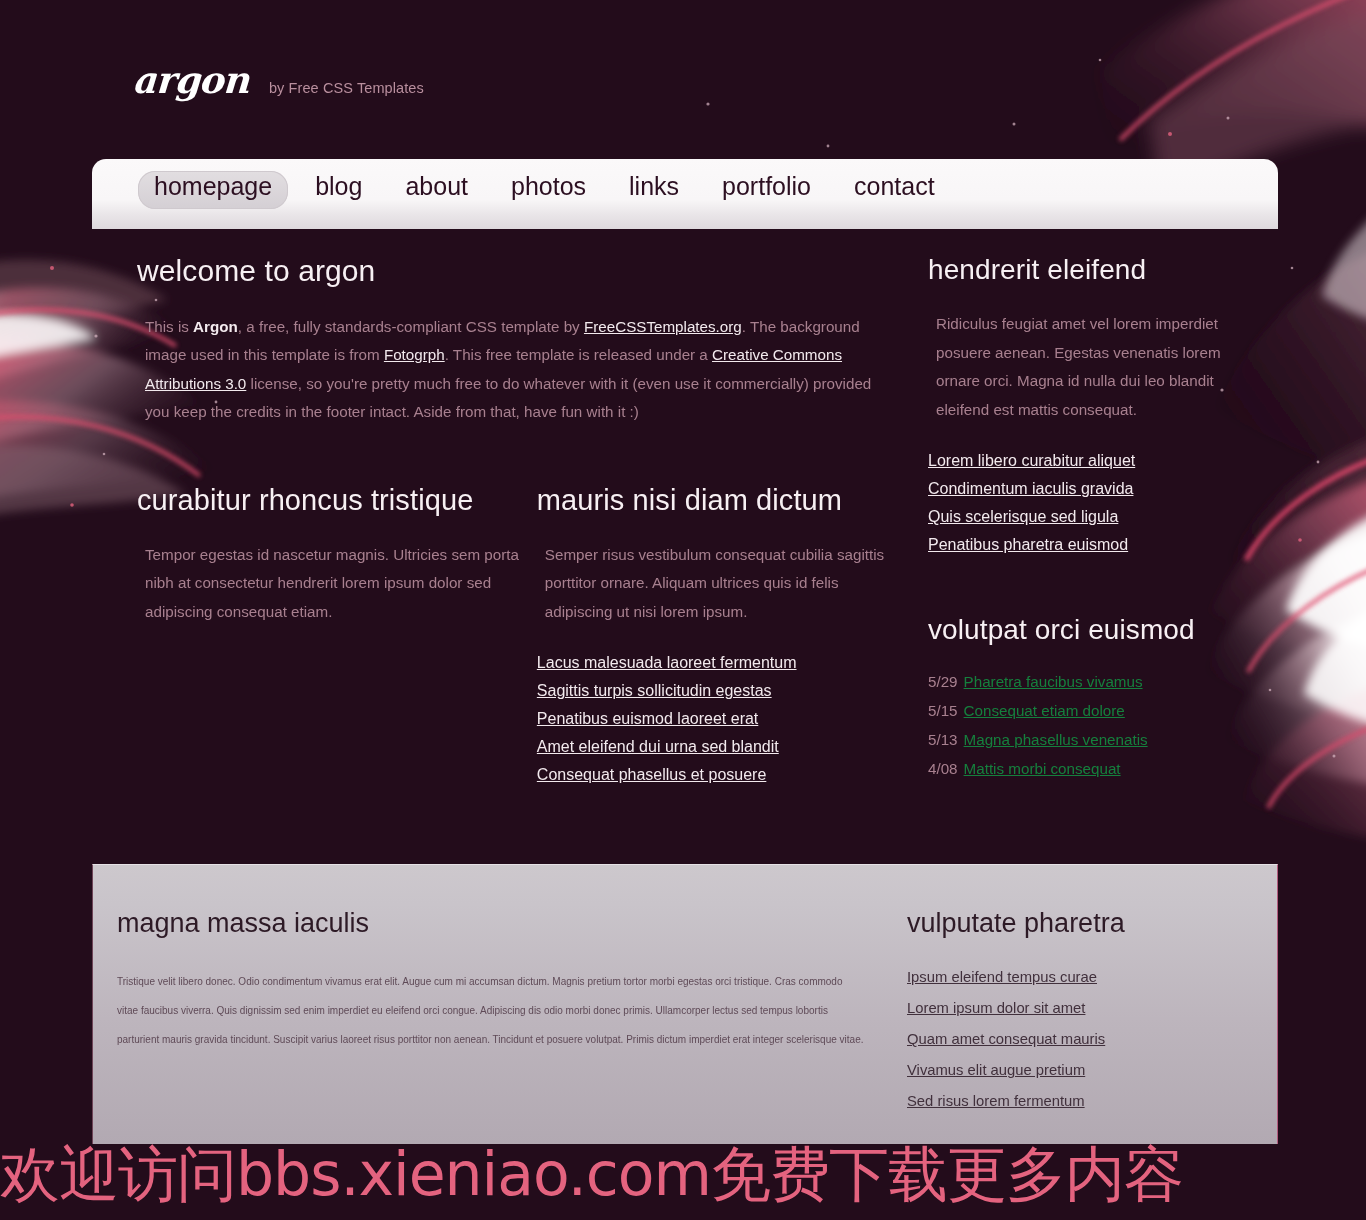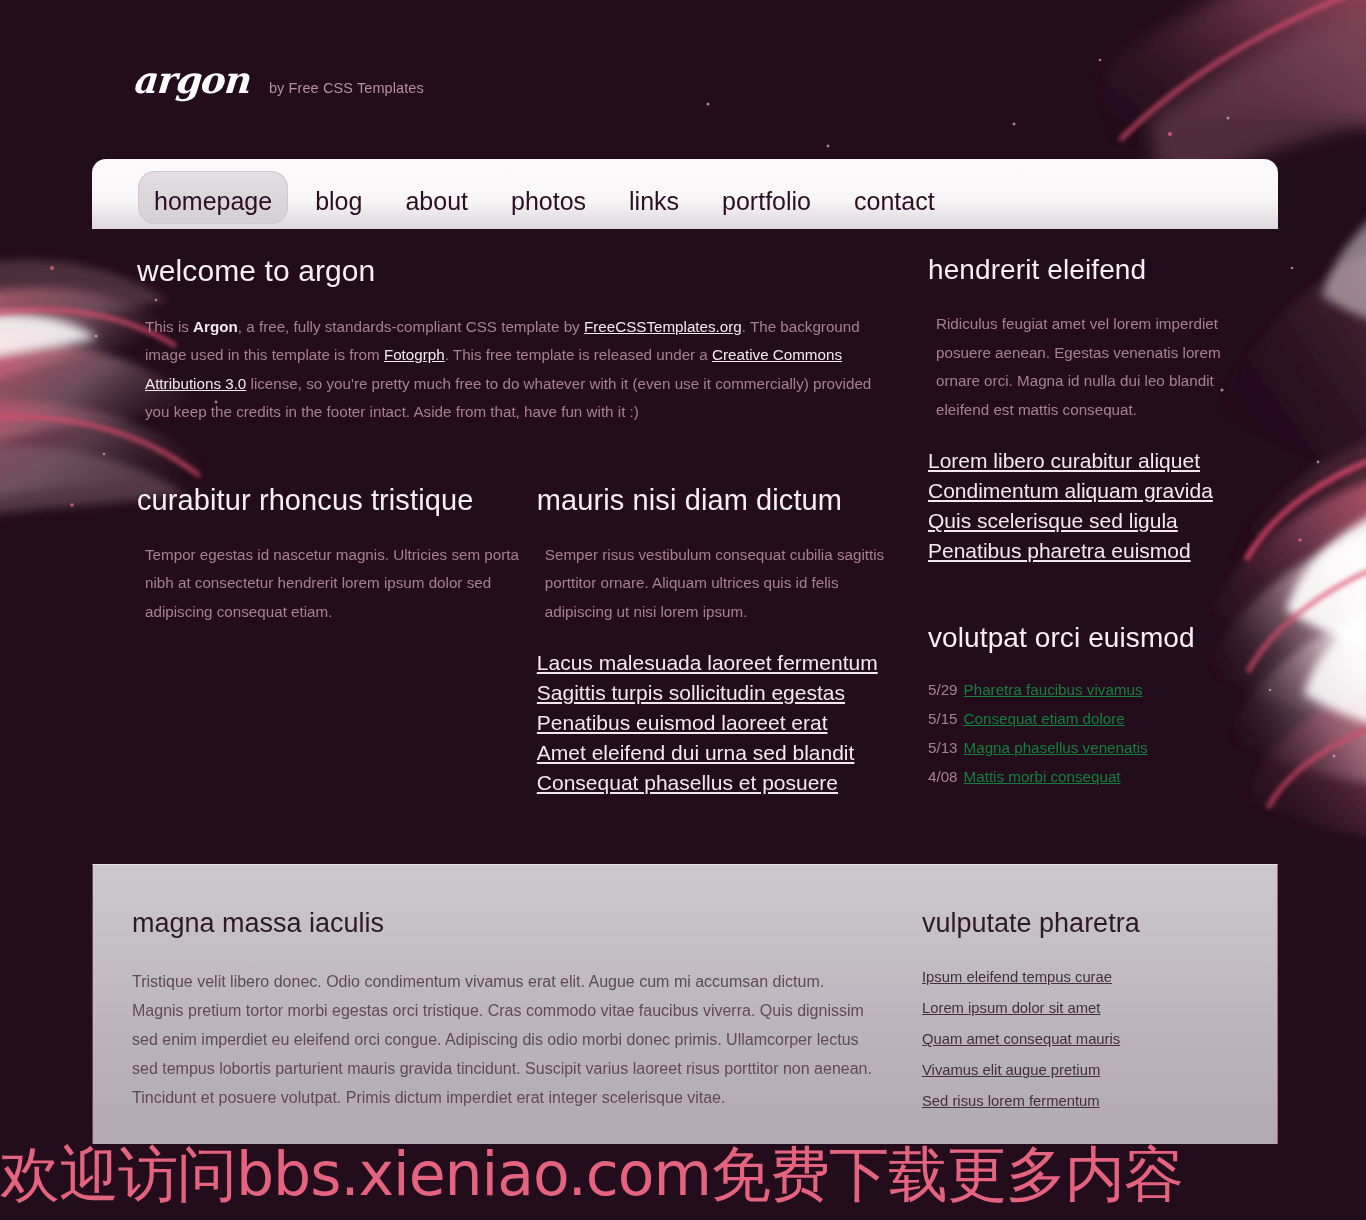--- a/index.html
+++ b/index.html
@@ -71,21 +71,21 @@
     background: linear-gradient(to bottom, #fbf9fa 0%, #f8f6f7 58%, #e9e5e8 80%, #ded9dd 100%);
     box-sizing: border-box;
     display: flex;
     align-items: flex-start;
     padding-left: 46px;
     padding-top: 12px;
   }
   .nav-item {
     font-size: 25px;
     color: #2c0f21;
-    padding: 16px 16px 8px 16px;
+    padding: 1px 16px 8px 16px;
     margin-right: 11px;
     border-radius: 17px;
     cursor: pointer;
     white-space: nowrap;
     line-height: 1.15;
     text-decoration: none;
   }
   .nav-item.active {
     background: linear-gradient(to bottom, #e2dee1 0%, #d4cfd4 100%);
     box-shadow: inset 0 0 0 1px #cfc9ce;
@@ -146,21 +146,21 @@
   ul.link-list {
     list-style: none;
     margin: 26px 0 0 0;
     padding: 0;
   }
   ul.link-list li {
     margin: 0 0 7px 0;
     line-height: 21px;
   }
   ul.link-list li a {
-    font-size: 21px;
+    font-size: 16px;
     color: #f3eaee;
     text-decoration: underline;
   }
 
   
   #side-col .sec-title { font-size: 28px; }
   ul.date-list {
     list-style: none;
     margin: 22px 0 0 0;
     padding: 0;
@@ -188,36 +188,36 @@
     height: 280px;
     box-sizing: border-box;
     background: linear-gradient(to bottom, #cdc8cd 0%, #c9c4ca 14%, #bdb5bd 55%, #b2a9b2 100%);
     border-top: 1px solid #e6e2e6;
     border-left: 1px solid #6e4457;
     border-right: 1px solid #b35b7e;
     z-index: 2;
   }
   #footer-inner {
     position: relative;
-    padding: 44px 0 0 39px;
+    padding: 44px 0 0 24px;
     display: flex;
   }
   #footer-left { width: 790px; }
   #footer-right { width: 340px; }
 
   h2.foot-title {
     margin: 0 0 30px 0;
     font-weight: normal;
     font-size: 27px;
     color: #2d1a26;
     line-height: 1.05;
   }
   p.foot-text {
     margin: 0;
-    font-size: 16px;
+    font-size: 10px;
     line-height: 29px;
     color: #5f4a57;
     width: 748px;
   }
   ul.foot-links {
     list-style: none;
     margin: 0;
     padding: 0;
   }
   ul.foot-links li { margin: 0 0 11px 0; line-height: 20px; }
@@ -397,21 +397,21 @@
         </div>
       </div>
     </div>
 
     <aside id="side-col">
       <section>
         <h2 class="sec-title">hendrerit eleifend</h2>
         <p class="body-text">Ridiculus feugiat amet vel lorem imperdiet posuere aenean. Egestas venenatis lorem ornare orci. Magna id nulla dui leo blandit eleifend est mattis consequat.</p>
         <ul class="link-list side-links" id="list-side">
             <li><a href="#">Lorem libero curabitur aliquet</a></li>
-            <li><a href="#">Condimentum aliquam gravida</a></li>
+            <li><a href="#">Condimentum iaculis gravida</a></li>
             <li><a href="#">Quis scelerisque sed ligula</a></li>
             <li><a href="#">Penatibus pharetra euismod</a></li>
           </ul>
       </section>
       <section class="side-block-2">
         <h2 class="sec-title">volutpat orci euismod</h2>
         <ul class="date-list" id="list-dates">
             <li><span>5/29</span><a href="#">Pharetra faucibus vivamus</a></li>
             <li><span>5/15</span><a href="#">Consequat etiam dolore</a></li>
             <li><span>5/13</span><a href="#">Magna phasellus venenatis</a></li>

